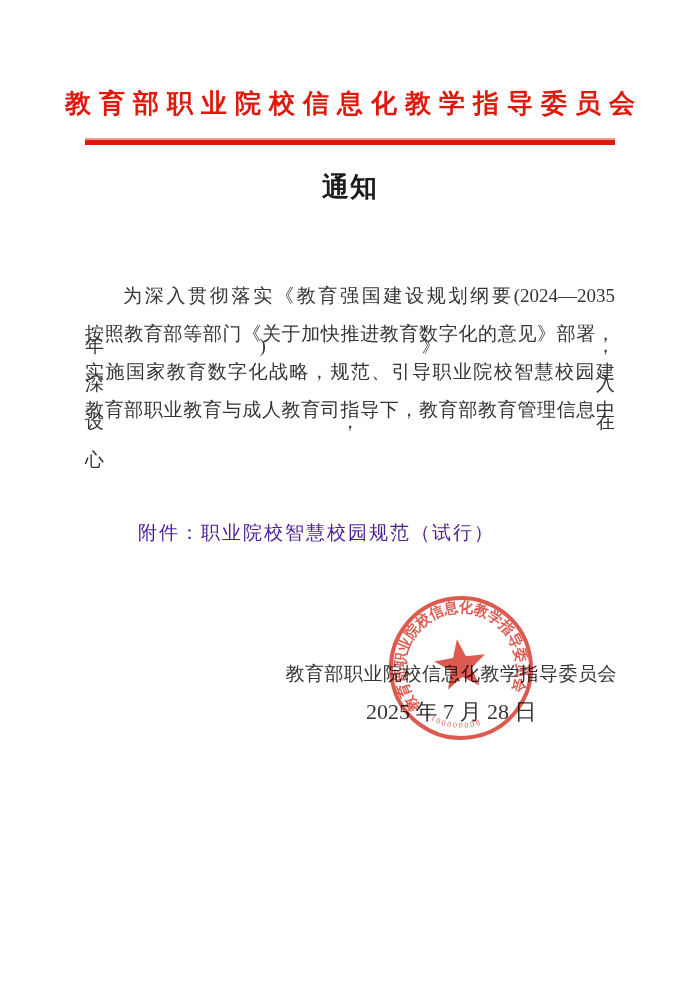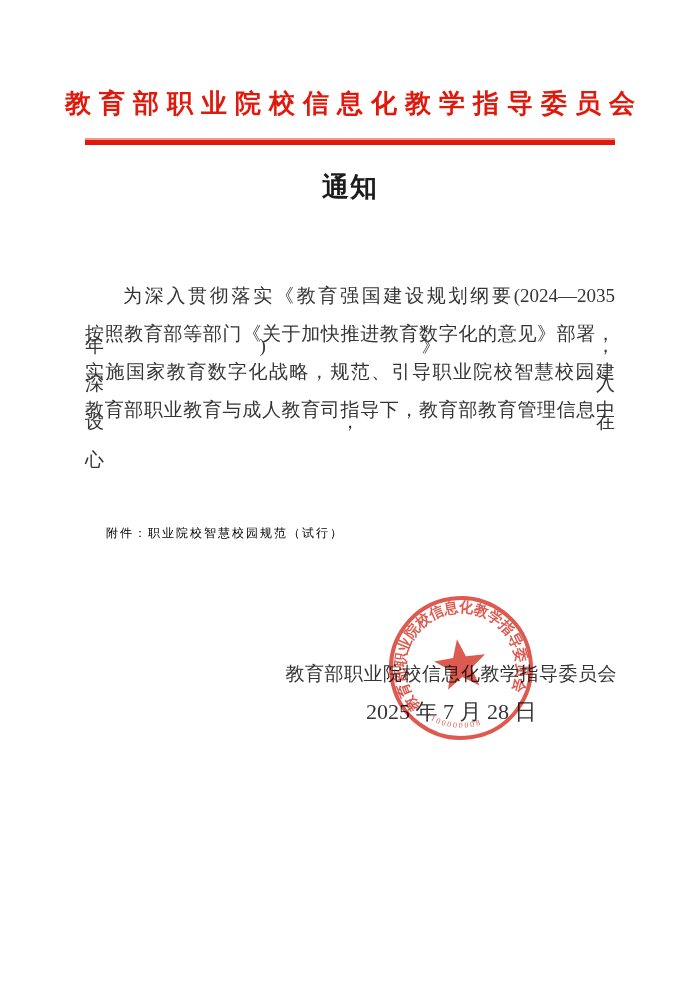--- a/index.html
+++ b/index.html
@@ -59,25 +59,25 @@
   }
   .bline.just {
     white-space: normal;
     text-align: justify;
     text-align-last: justify;
     text-justify: inter-character;
   }
   .bline.indent { text-indent: 38px; }
   .attachment {
     position: absolute;
-    top: 518px; left: 68px;
+    top: 518px; left: 100px;
     width: 530px;
-    font-size: 12px;
+    font-size: 19px;
     line-height: 30px;
-    color: #000000;
+    color: #4c1d95;
     text-indent: 38px;
     letter-spacing: 2px;
   }
   
   .sigblock {
     position: absolute;
     top: 661px; right: 83px;
     text-align: center;
     color: #343434;
   }

